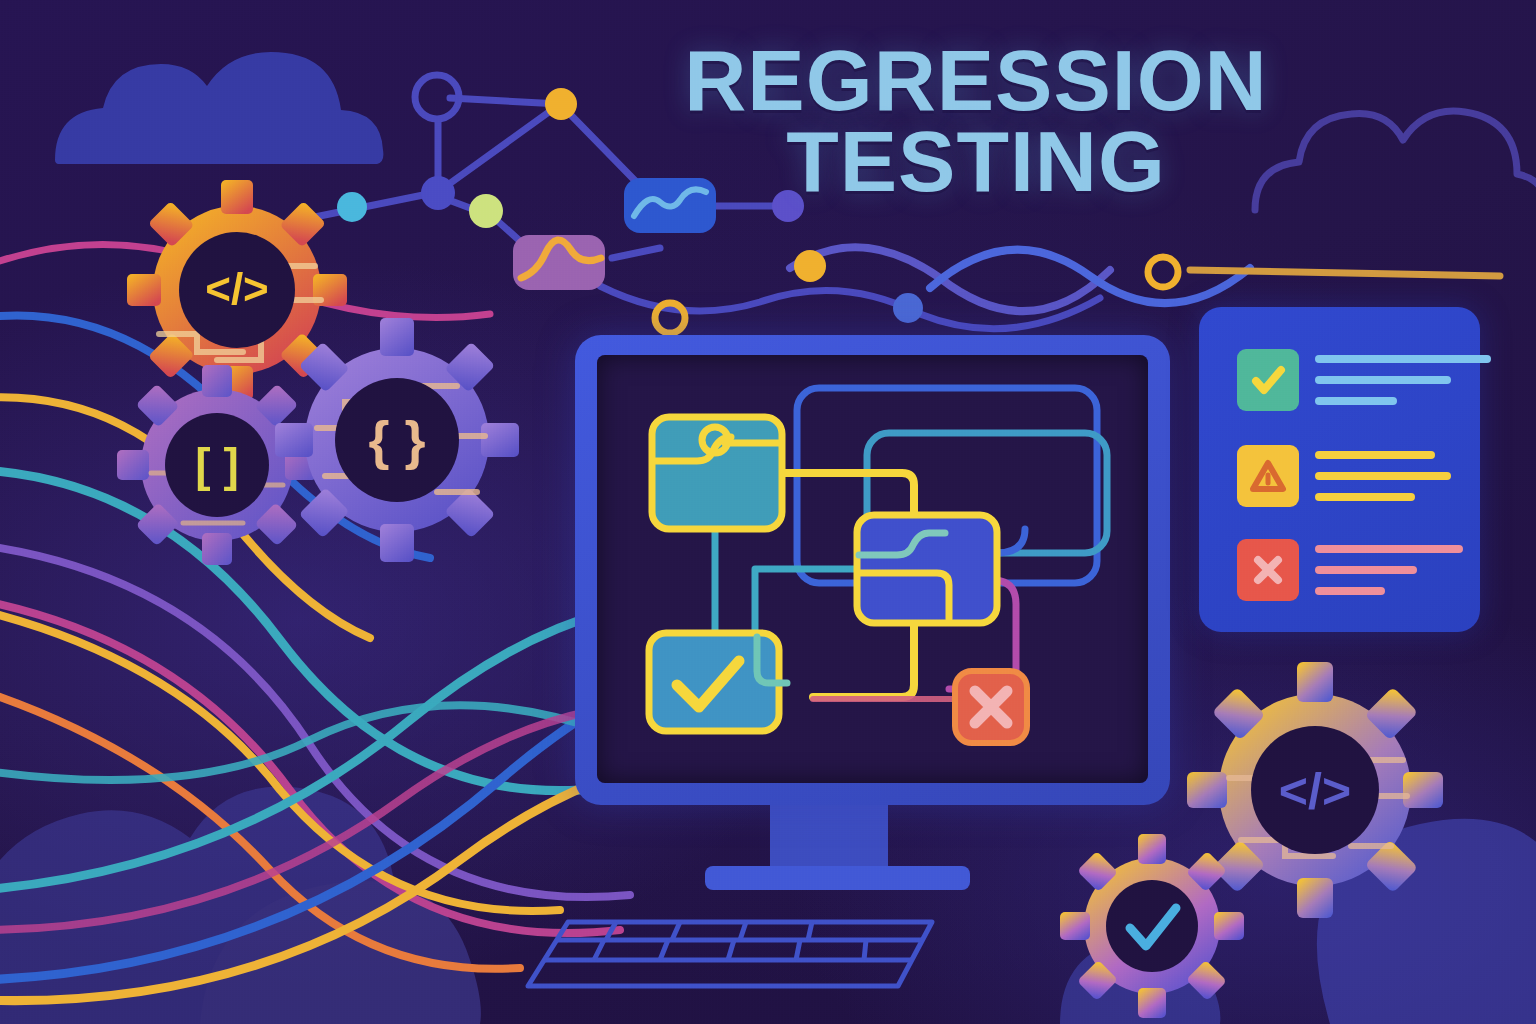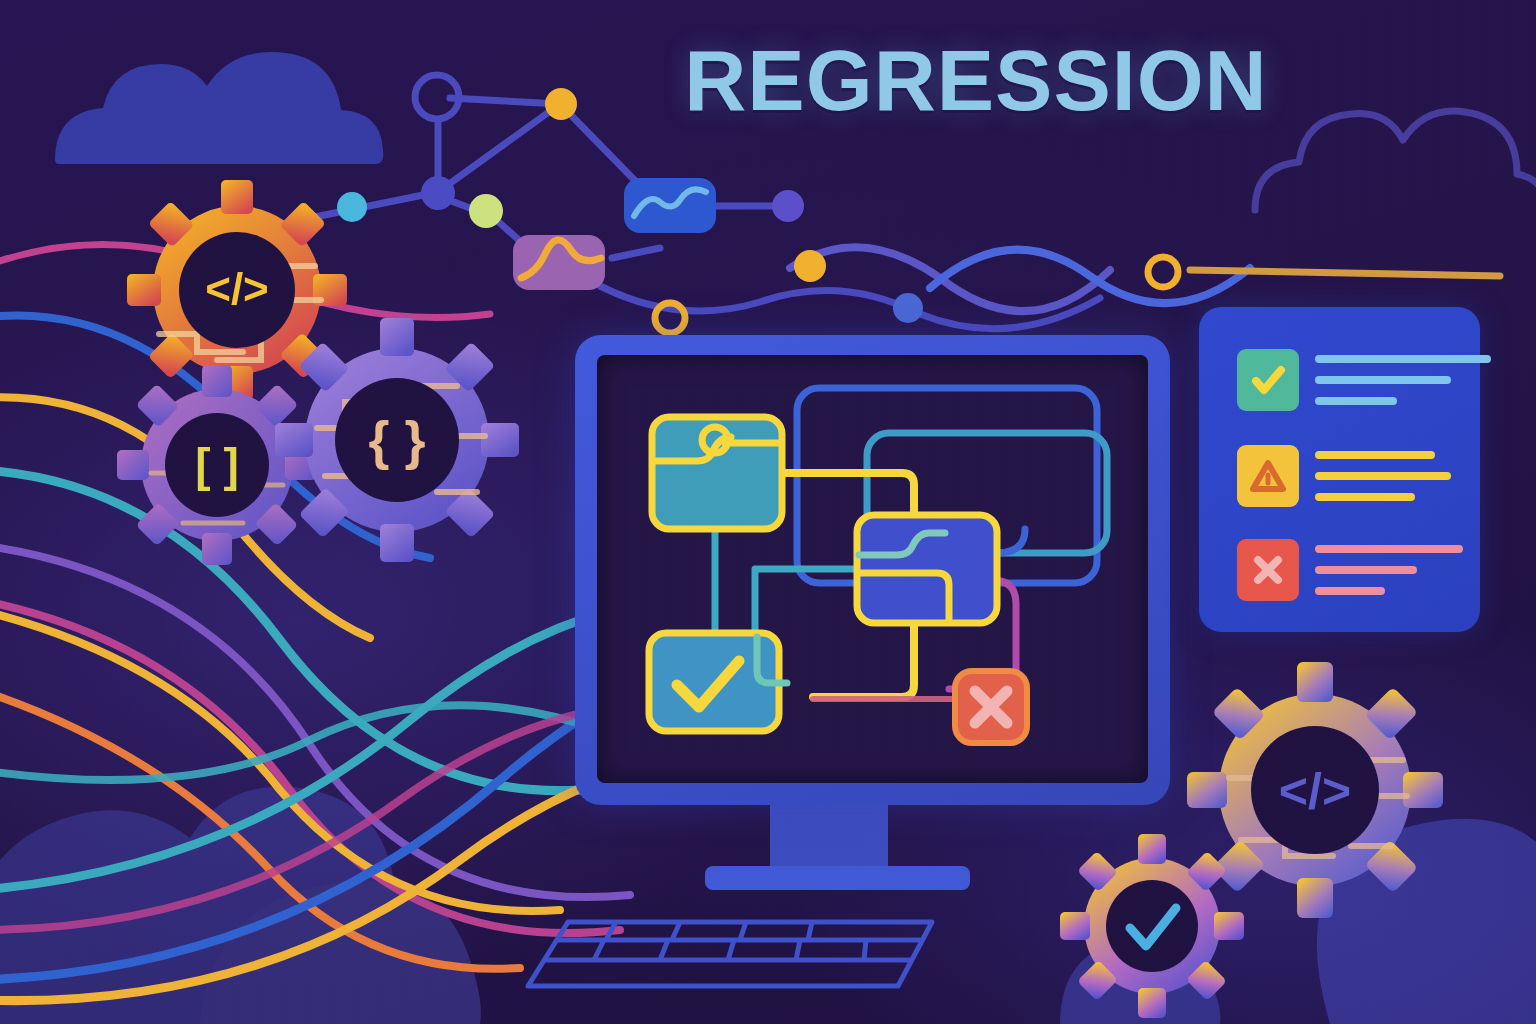--- a/index.html
+++ b/index.html
@@ -281,20 +281,21 @@
           <rect x="62" y="-14" width="30" height="28" rx="5" transform="rotate(45)"></rect>
         </g>
       </g>
       <circle r="46" fill="#201240"></circle>
       <path d="M-22 2 L-6 20 L24 -18" stroke="#49aee0" stroke-width="9" fill="none" stroke-linecap="round" stroke-linejoin="round"></path>
     </g>
   </svg>
 
   <div class="title">
     <span>REGRESSION</span>
+    <span class="l2">TESTING</span>
   </div>
 
   <div class="mon-neck"></div>
   <div class="mon-base"></div>
   <svg class="keyboard" viewBox="0 0 420 76" width="420" height="76" fill="none" stroke="#3f51c9" stroke-width="5" stroke-linejoin="round">
     <path d="M48 6 L412 6 L378 70 L8 70 Z"></path>
     <path d="M36 24 L402 24 M24 44 L392 44"></path>
     <path d="M96 6 L86 24 M160 6 L152 24 M226 6 L220 24 M292 6 L288 24"></path>
     <path d="M84 24 L74 44 M148 24 L140 44 M214 24 L208 44 M280 24 L276 44 M346 24 L344 44"></path>
   </svg>

